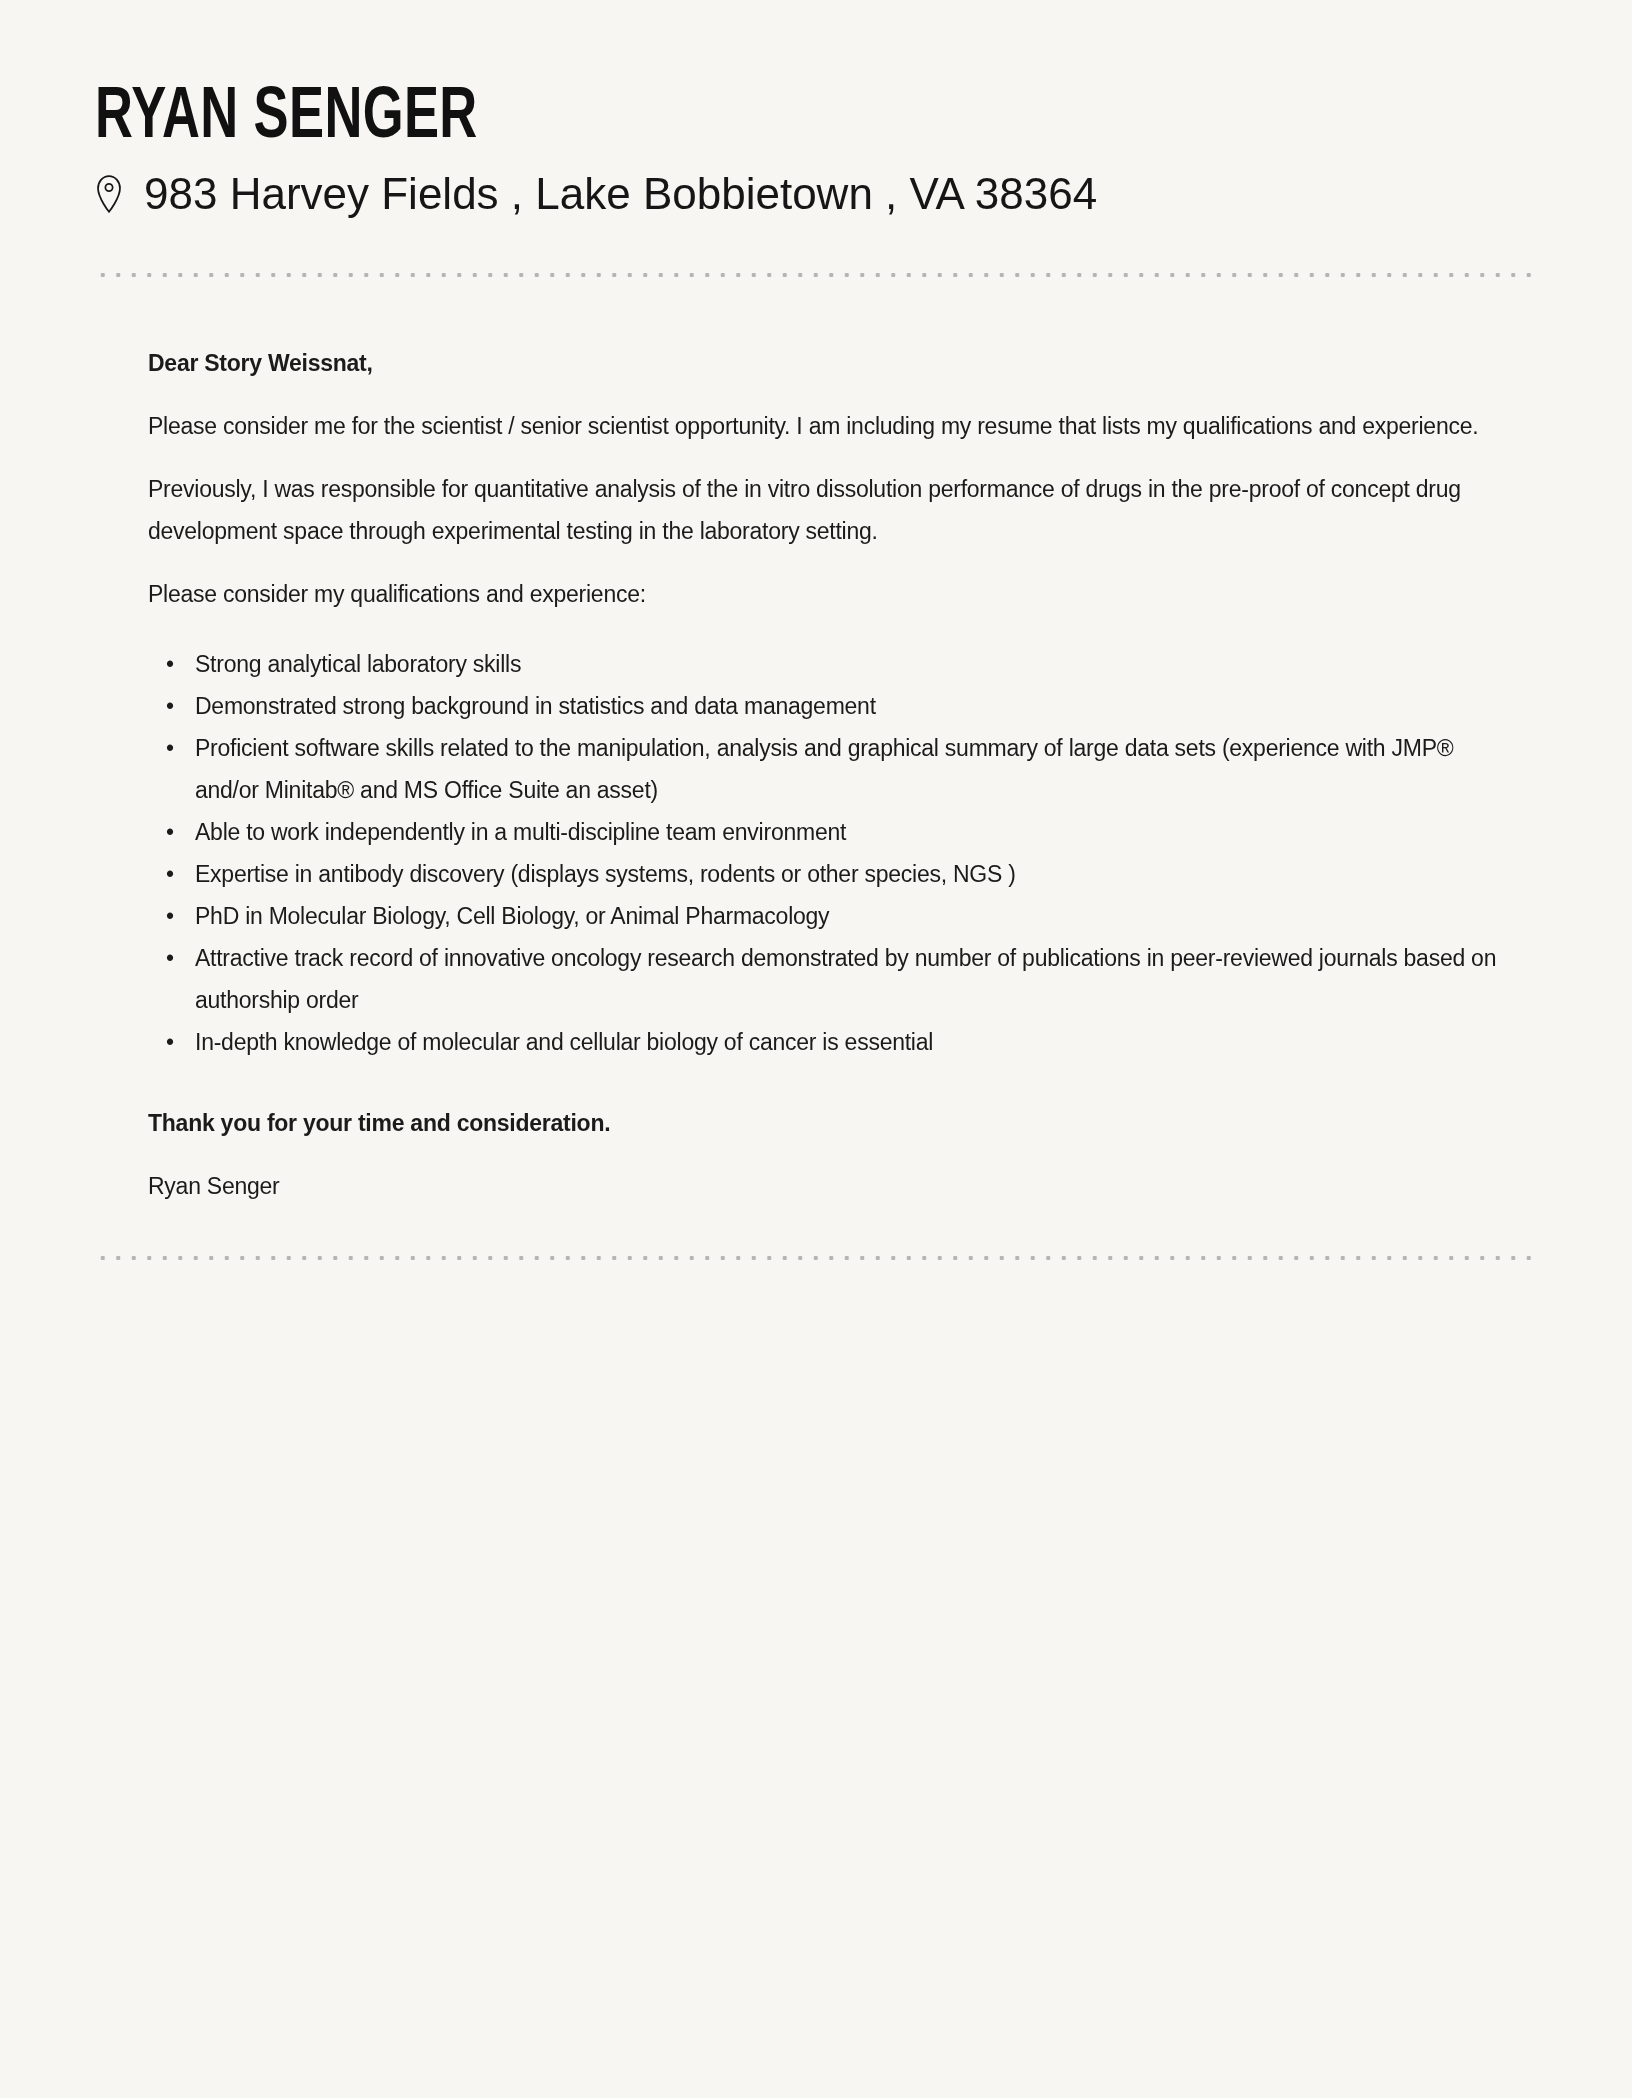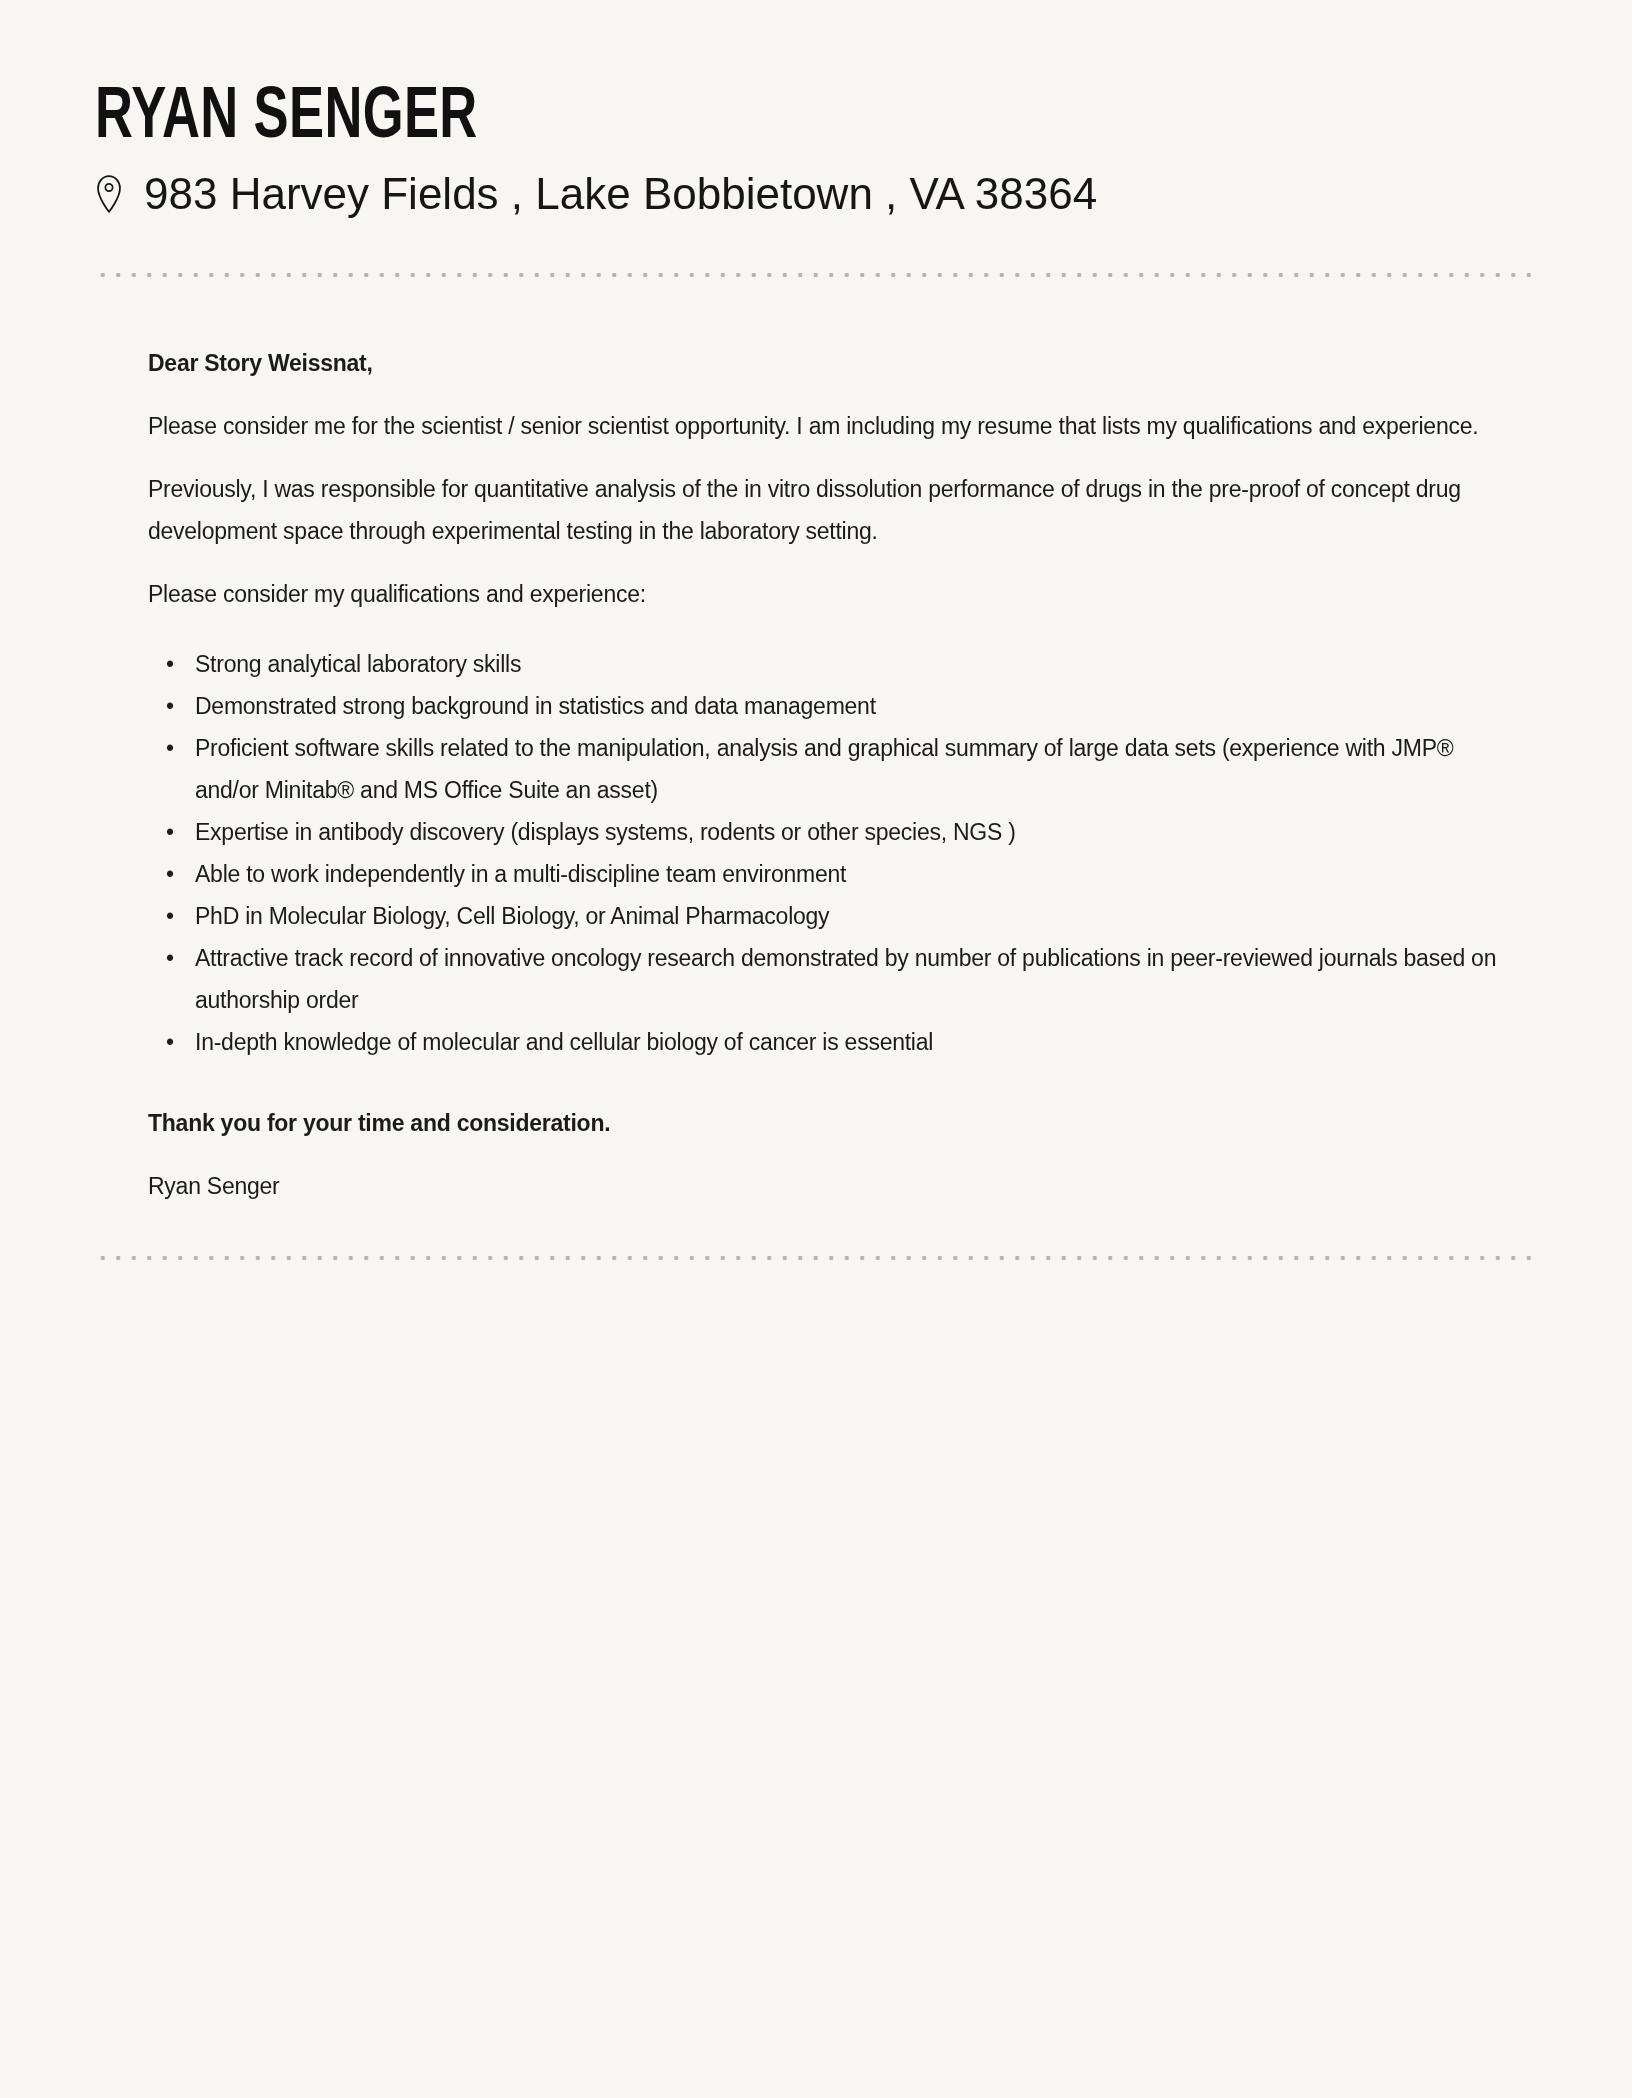--- a/index.html
+++ b/index.html
@@ -116,22 +116,22 @@
     <p class="para">Please consider me for the scientist / senior scientist opportunity. I am including my resume that lists my qualifications and experience.</p>
 
     <p class="para">Previously, I was responsible for quantitative analysis of the in vitro dissolution performance of drugs in the pre-proof of concept drug development space through experimental testing in the laboratory setting.</p>
 
     <p class="para">Please consider my qualifications and experience:</p>
 
     <ul class="qualifications">
       <li>Strong analytical laboratory skills</li>
       <li>Demonstrated strong background in statistics and data management</li>
       <li>Proficient software skills related to the manipulation, analysis and graphical summary of large data sets (experience with JMP® and/or Minitab® and MS Office Suite an asset)</li>
+      <li>Able to work independently in a multi-discipline team environment</li>
       <li>Expertise in antibody discovery (displays systems, rodents or other species, NGS )</li>
-      <li>Able to work independently in a multi-discipline team environment</li>
       <li>PhD in Molecular Biology, Cell Biology, or Animal Pharmacology</li>
       <li>Attractive track record of innovative oncology research demonstrated by number of publications in peer-reviewed journals based on authorship order</li>
       <li>In-depth knowledge of molecular and cellular biology of cancer is essential</li>
     </ul>
 
     <p class="closing">Thank you for your time and consideration.</p>
 
     <div class="signature-block">
       <div>Ryan Senger</div>
     </div>

